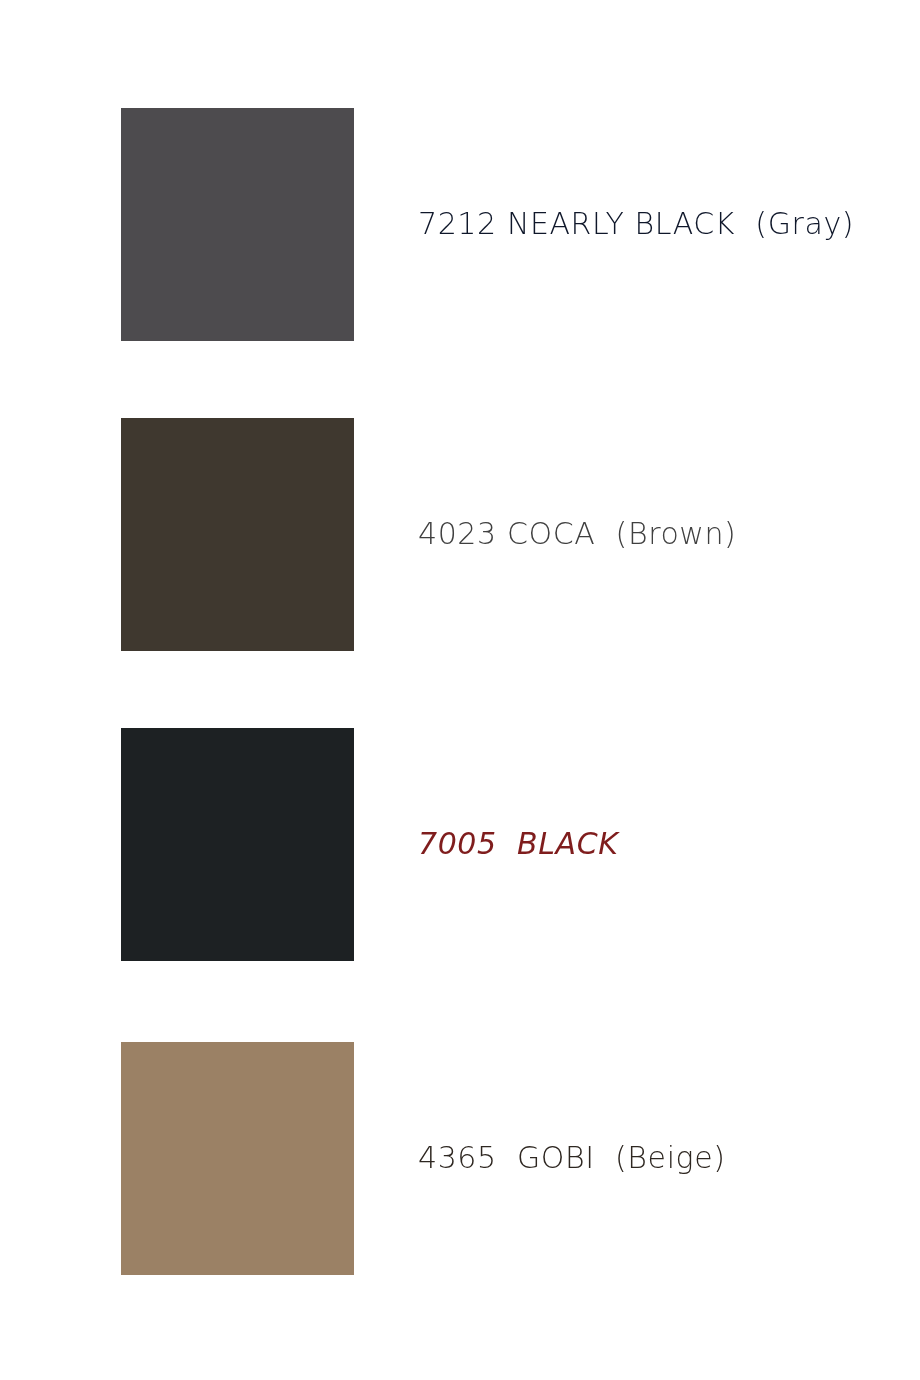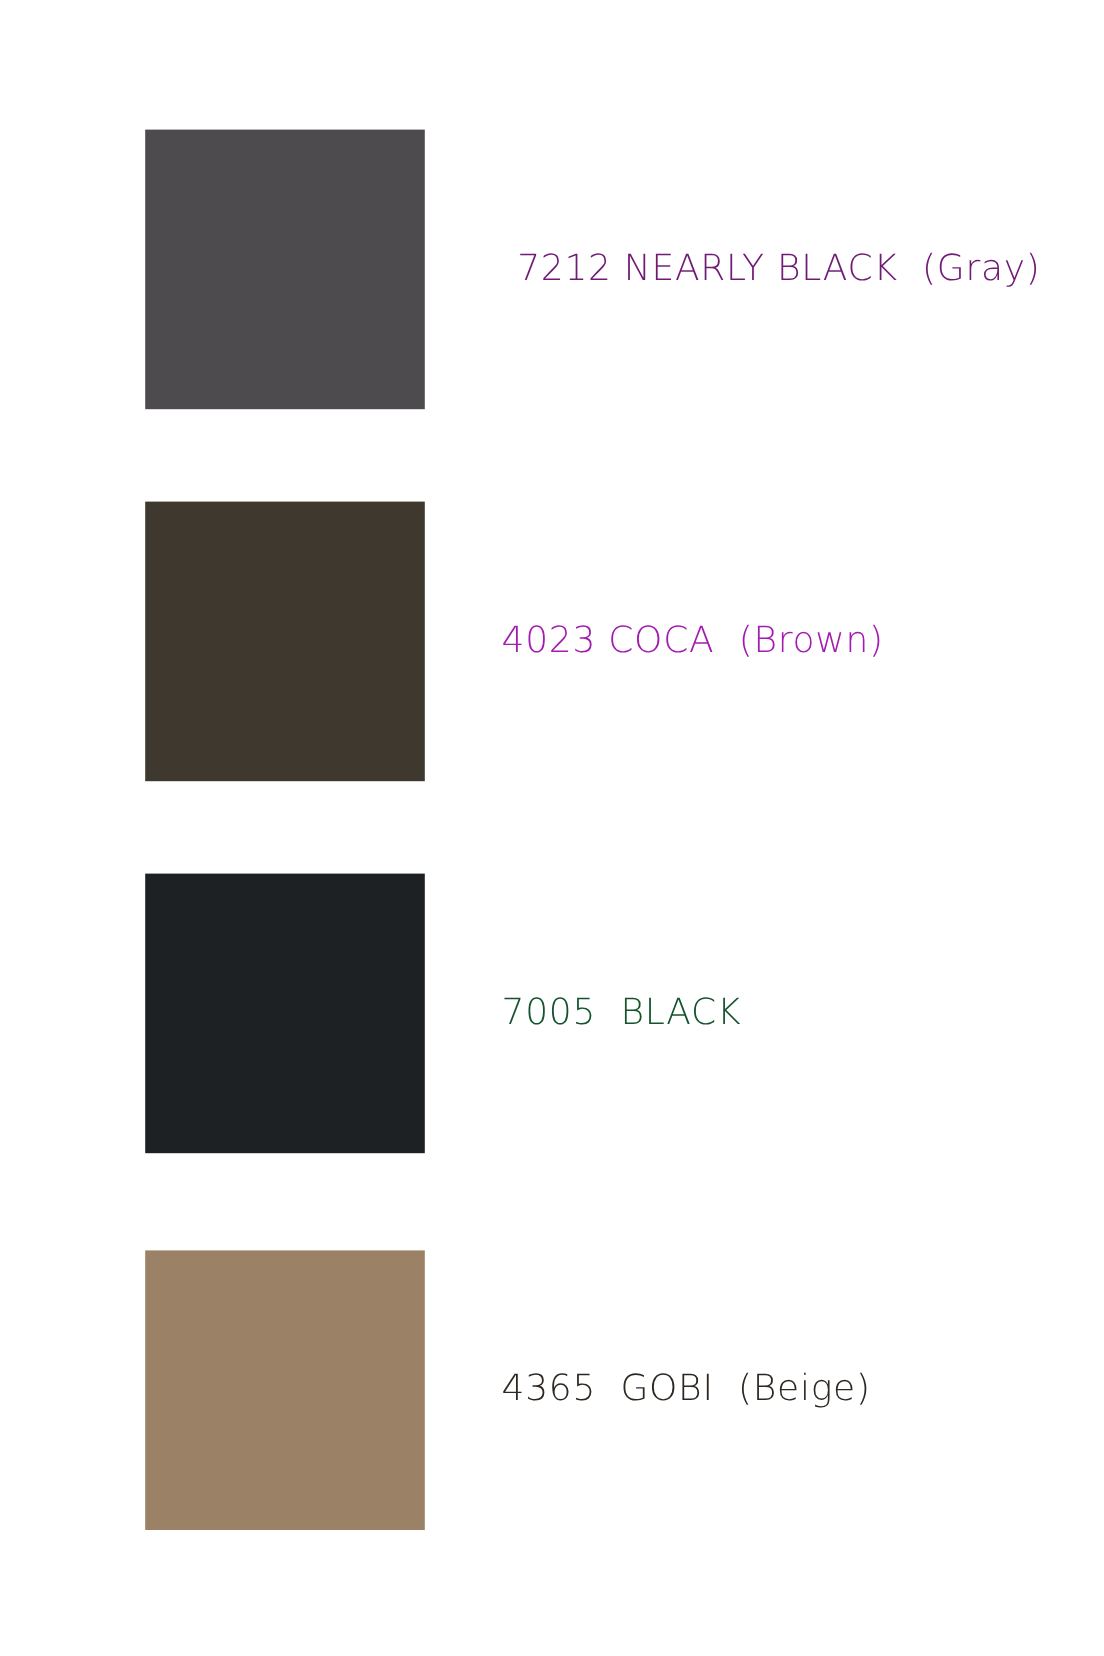--- a/index.html
+++ b/index.html
@@ -67,31 +67,31 @@
   #row-3 .swatch-label,
   #row-4 .swatch-label { top: 101px; }
 </style>
 </head>
 <body>
 
 <div id="color-card" style="background-color: rgb(255, 255, 255);">
 
   <div class="swatch-row" id="row-1">
     <div class="swatch-chip" style="background-color: rgb(77, 75, 78);"></div>
-    <div class="swatch-label" style="color: #701a75; margin-left: 13px;">7212 NEARLY BLACK  (Gray)</div>
+    <div class="swatch-label" style="color: #0f172a;">7212 NEARLY BLACK  (Gray)</div>
   </div>
 
   <div class="swatch-row" id="row-2">
     <div class="swatch-chip" style="background-color: rgb(63, 56, 47);"></div>
-    <div class="swatch-label" style="color: #a21caf;">4023 COCA  (Brown)</div>
+    <div class="swatch-label" style="color: #404040;">4023 COCA  (Brown)</div>
   </div>
 
   <div class="swatch-row" id="row-3">
     <div class="swatch-chip" style="background-color: rgb(29, 33, 35);"></div>
-    <div class="swatch-label" style="color: #14532d;">7005  BLACK</div>
+    <div class="swatch-label" style="color: #7f1d1d; font-style: italic;">7005  BLACK</div>
   </div>
 
   <div class="swatch-row" id="row-4">
     <div class="swatch-chip" style="background-color: rgb(155, 129, 101);"></div>
     <div class="swatch-label" style="color: rgb(46, 39, 33);">4365  GOBI  (Beige)</div>
   </div>
 
 </div>
 
 </body></html>

